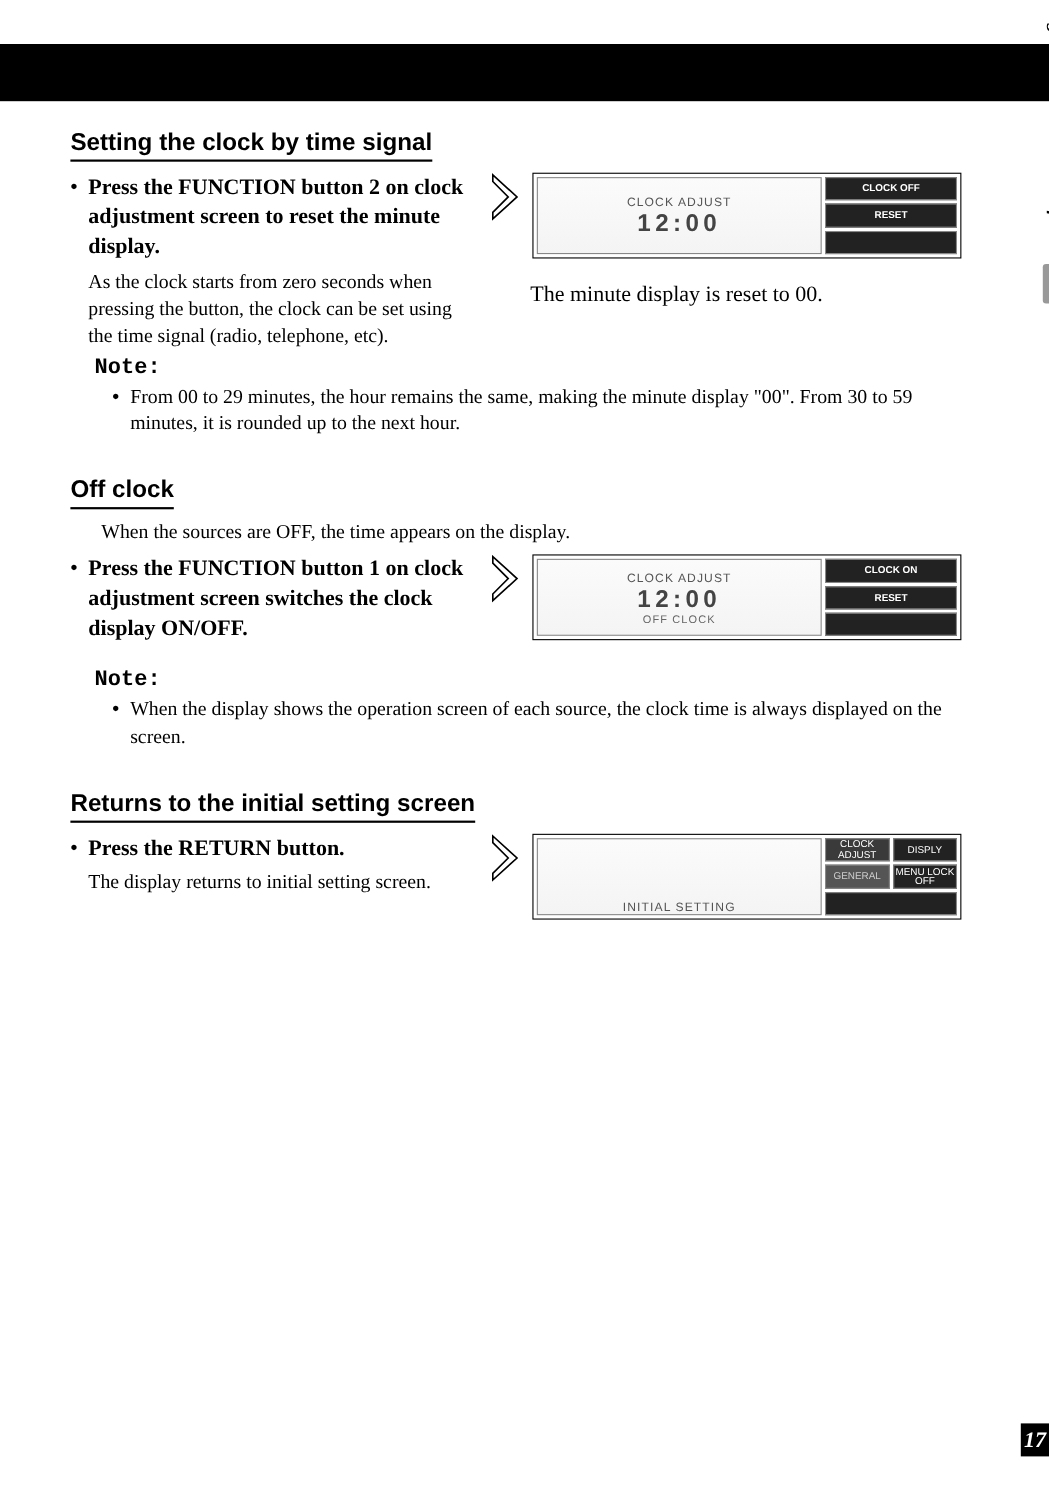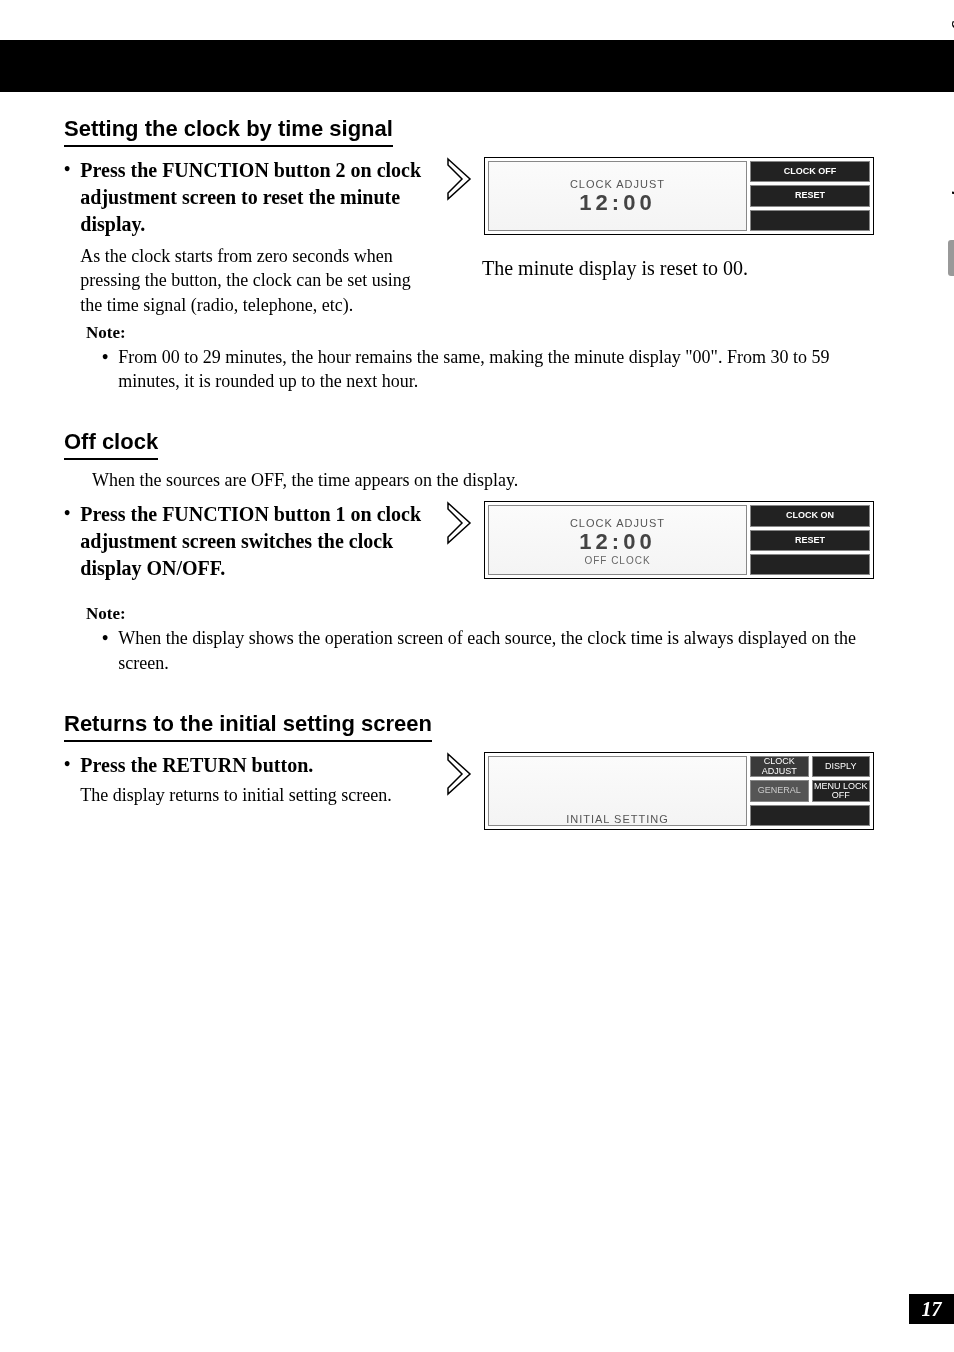--- a/index.html
+++ b/index.html
@@ -9,42 +9,42 @@
  .content { position: relative; margin-top: 56px; }
  .h2 { font-family: Arial, Helvetica, sans-serif; font-weight: bold; font-size: 22px; border-bottom: 2px solid #000; padding-bottom: 3px; margin-bottom: 0; display: inline-block; }
  .h2-wrap { margin-bottom: 10px; }
  .section { margin-bottom: 36px; }
  .two-col { display: flex; align-items: flex-start; gap: 20px; }
  .col-left { flex: 0 0 360px; }
  .col-right { flex: 1; display: flex; align-items: flex-start; gap: 8px; flex-direction: column; }
  .bullet-line { display: flex; align-items: flex-start; gap: 10px; }
  .bullet { font-size: 18px; line-height: 1.2; margin-top: 2px; font-weight: bold; }
  .bullet-bold { font-family: "Times New Roman", Times, serif; font-weight: bold; font-size: 20px; line-height: 1.35; }
- .note-label { font-family: Liberation Serif, serif; font-weight: bold; font-size: 17px; margin: 6px 0 2px 22px; }
+ .note-label { font-family: Liberation Mono, monospace; font-weight: bold; font-size: 20px; margin: 6px 0 2px 22px; }
  .note-body, .body-text { font-family: "Times New Roman", Times, serif; font-size: 18px; line-height: 1.35; }
  .note-ul { margin-left: 38px; }
  .note-ul .bullet-line { margin-top: 2px; }
  .play-arrow { display: inline-block; width: 30px; height: 44px; }
  .play-arrow svg { width: 30px; height: 44px; }
  .lcd-row { display: flex; align-items: flex-start; gap: 10px; }
  .lcd { border: 1px solid #000; width: 390px; height: 78px; display: flex; padding: 3px; background: #fff; }
  .lcd-main { flex: 1; border: 1px solid #888; display: flex; flex-direction: column; align-items: center; justify-content: center; background: linear-gradient(#fbfbfb,#f4f4f4); }
  .lcd-side { flex: 0 0 120px; display: flex; flex-direction: column; gap: 3px; margin-left: 3px; font-weight: bold; }
  .lcd-side-3 { flex: 0 0 120px; display: grid; grid-template-columns: 1fr 1fr; grid-template-rows: 1fr 1fr 1fr; gap: 3px; margin-left: 3px; }
  .lcd-btn { flex: 1; border: 1px solid #888; background: #222; color: #fff; font-family: Arial, Helvetica, sans-serif; font-size: 9px; display: flex; align-items: center; justify-content: center; text-align: center; line-height: 1.05; }
  .lcd-btn-on { background: #3a3a3a; }
  .lcd-btn-grey { background: #555; color:#ccc; }
  .lcd-title { font-family: Arial, Helvetica, sans-serif; font-size: 11px; color: #555; letter-spacing: 1px; margin-top:2px;}
  .lcd-time { font-family: Arial, Helvetica, sans-serif; font-weight: bold; font-size: 22px; letter-spacing: 4px; color: #444; }
  .lcd-sub { font-family: Arial, Helvetica, sans-serif; font-size: 10px; color: #666; letter-spacing: 1px; }
  .caption { font-size: 20px; margin-left: 38px; margin-top: 14px; text-align: center; }
  .side-tab { position: absolute; right: 0; top: 240px; width: 30px; height: 400px; }
  .side-tab .bar { position:absolute; right:0; top:0; width:6px; height:36px; background:#999; border-radius:3px 0 0 3px;}
  .side-label { position:absolute; right: 6px; top: 6px; transform-origin: top right; transform: rotate(90deg) translate(0,-24px); font-family:"Times New Roman", Times, serif; font-weight:bold; font-style:italic; font-size:18px; white-space:nowrap; }
- .page-num { position:absolute; right:0; bottom:28px; width:45px; height:30px; background:#000; color:#fff; font-family:"Times New Roman", Times, serif; font-weight:bold; font-style:italic; font-size:20px; display:flex; align-items:center; justify-content:center; }
+ .page-num { position:absolute; right:0; bottom:28px; width:26px; height:30px; background:#000; color:#fff; font-family:"Times New Roman", Times, serif; font-weight:bold; font-style:italic; font-size:20px; display:flex; align-items:center; justify-content:center; }
  .plain-body { font-size:18px; margin: 2px 0 10px 28px; }
 </style>
 </head>
 <body>
 
 <div class="black-band"></div>
 
 <div class="side-tab">
   <div class="bar"></div>
   <div class="side-label">Setting Up the Environment for Use</div>

